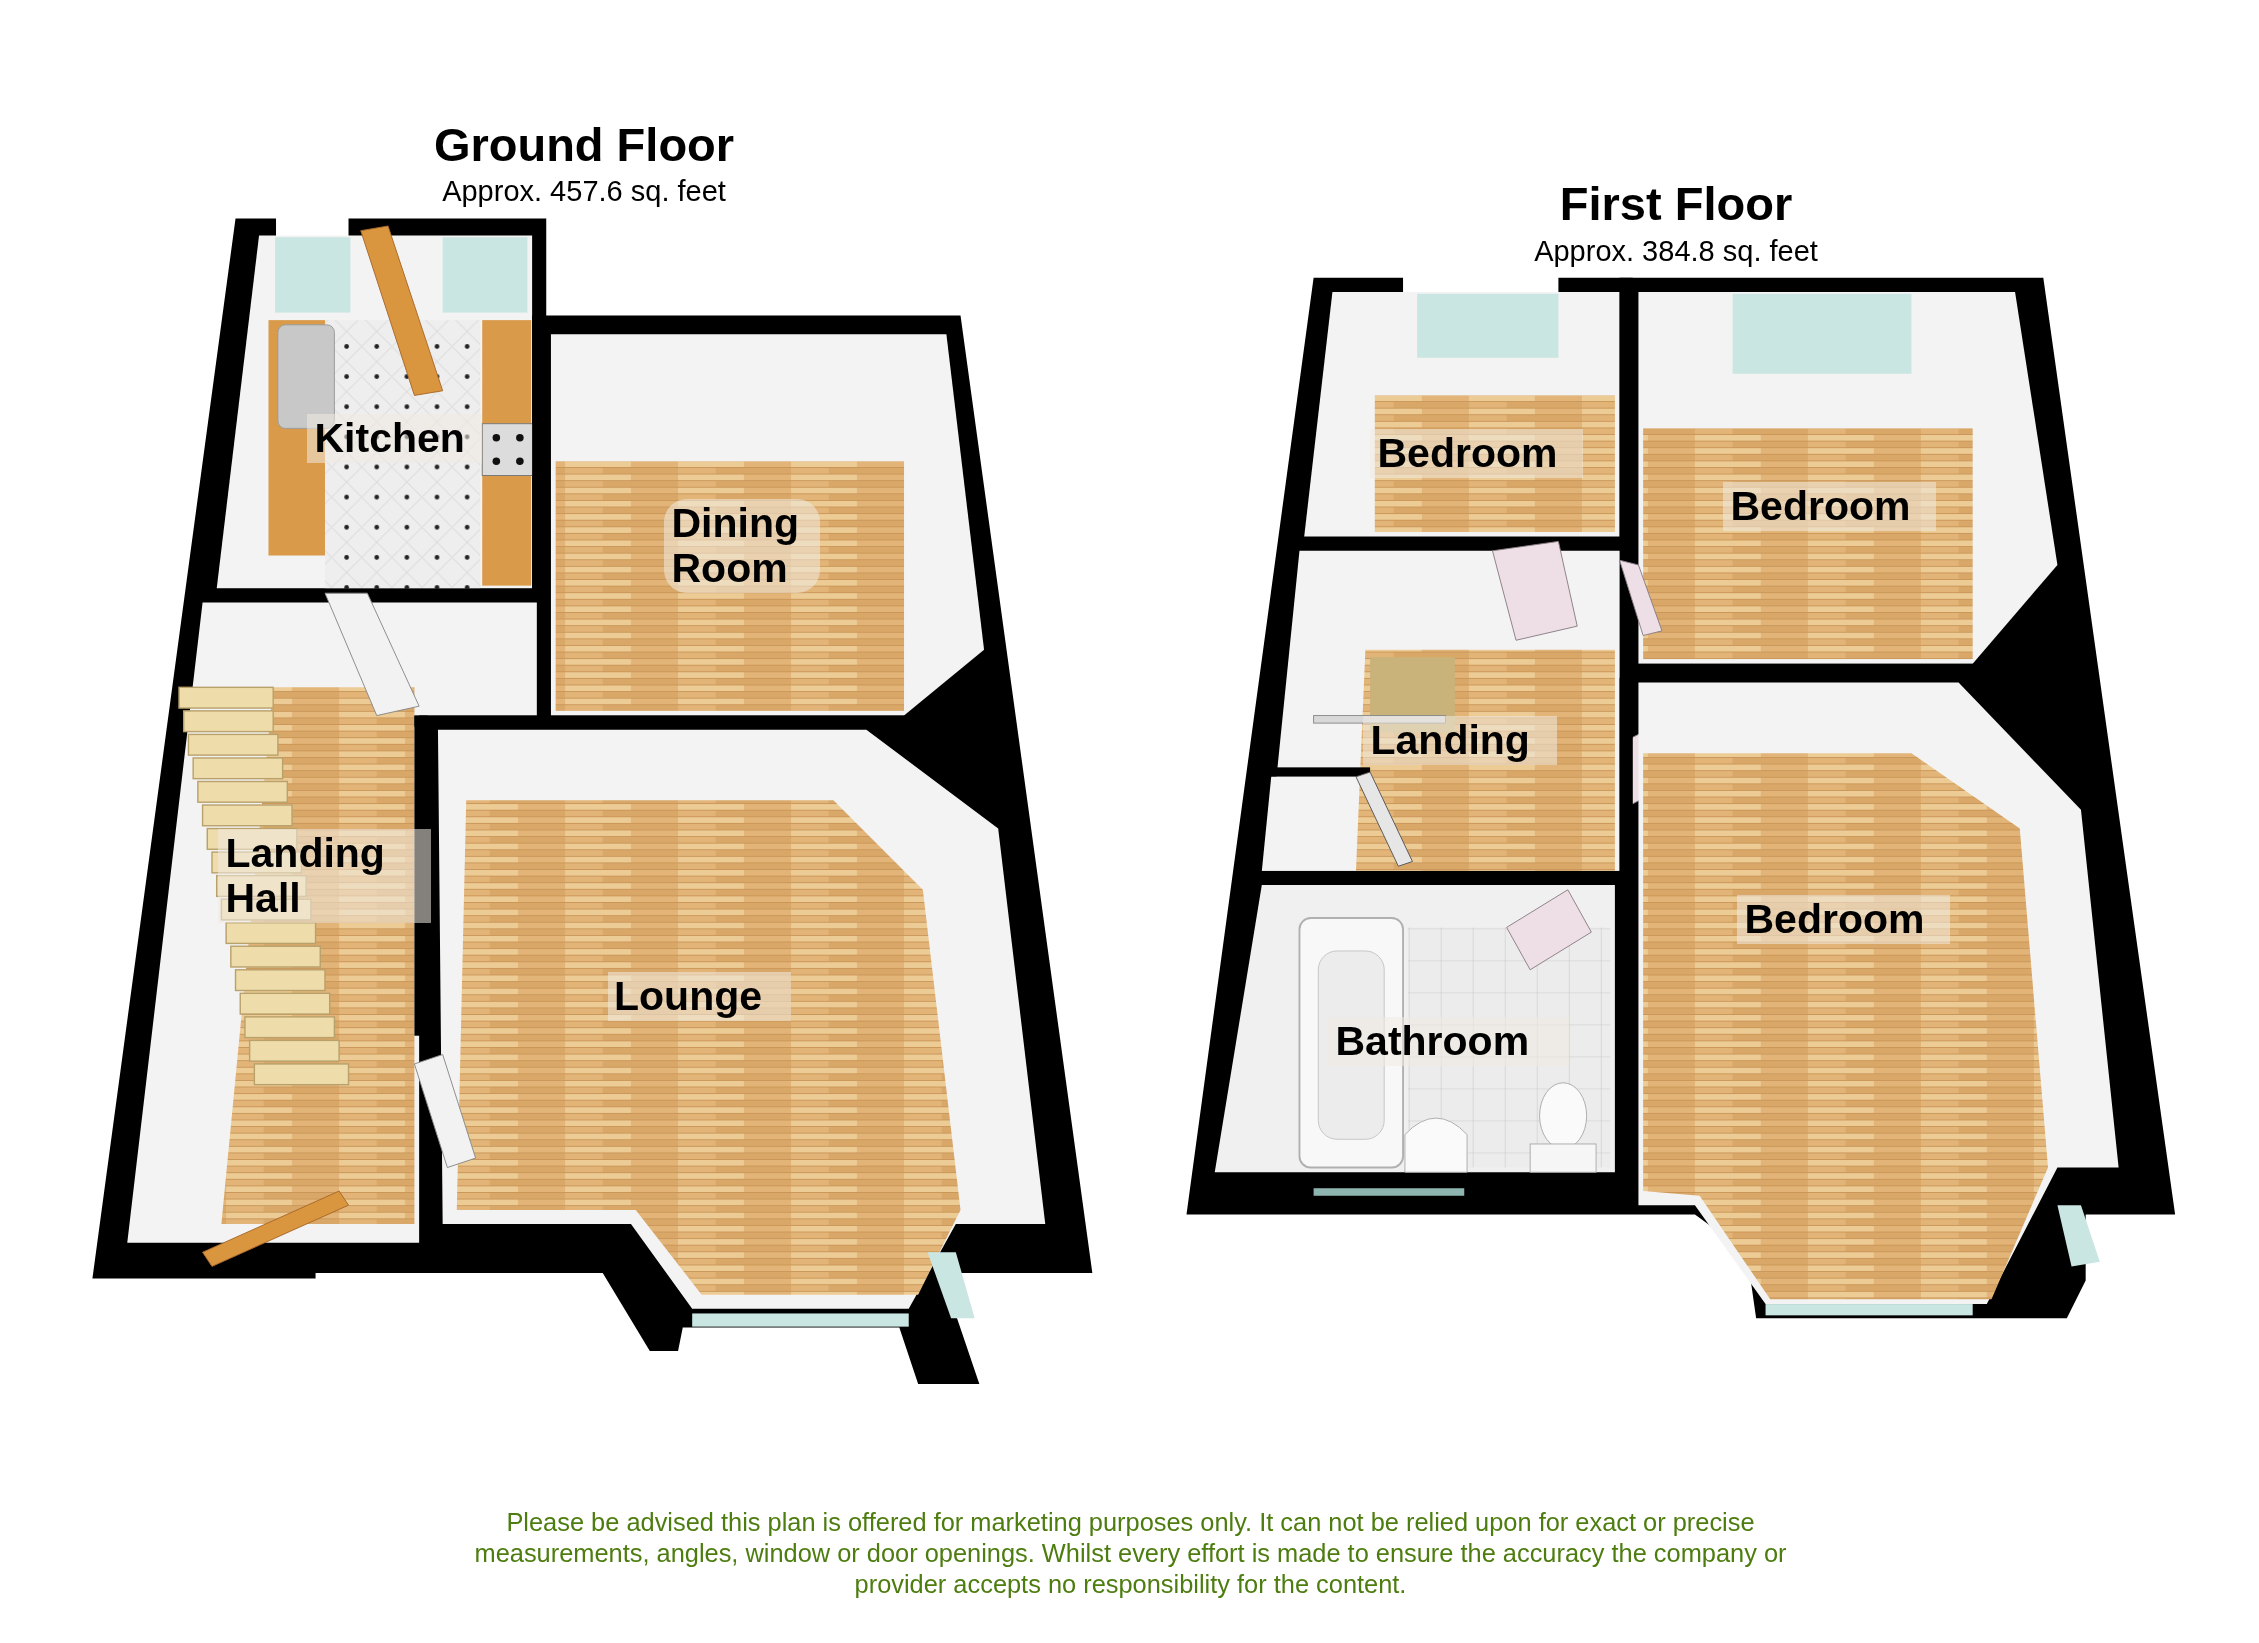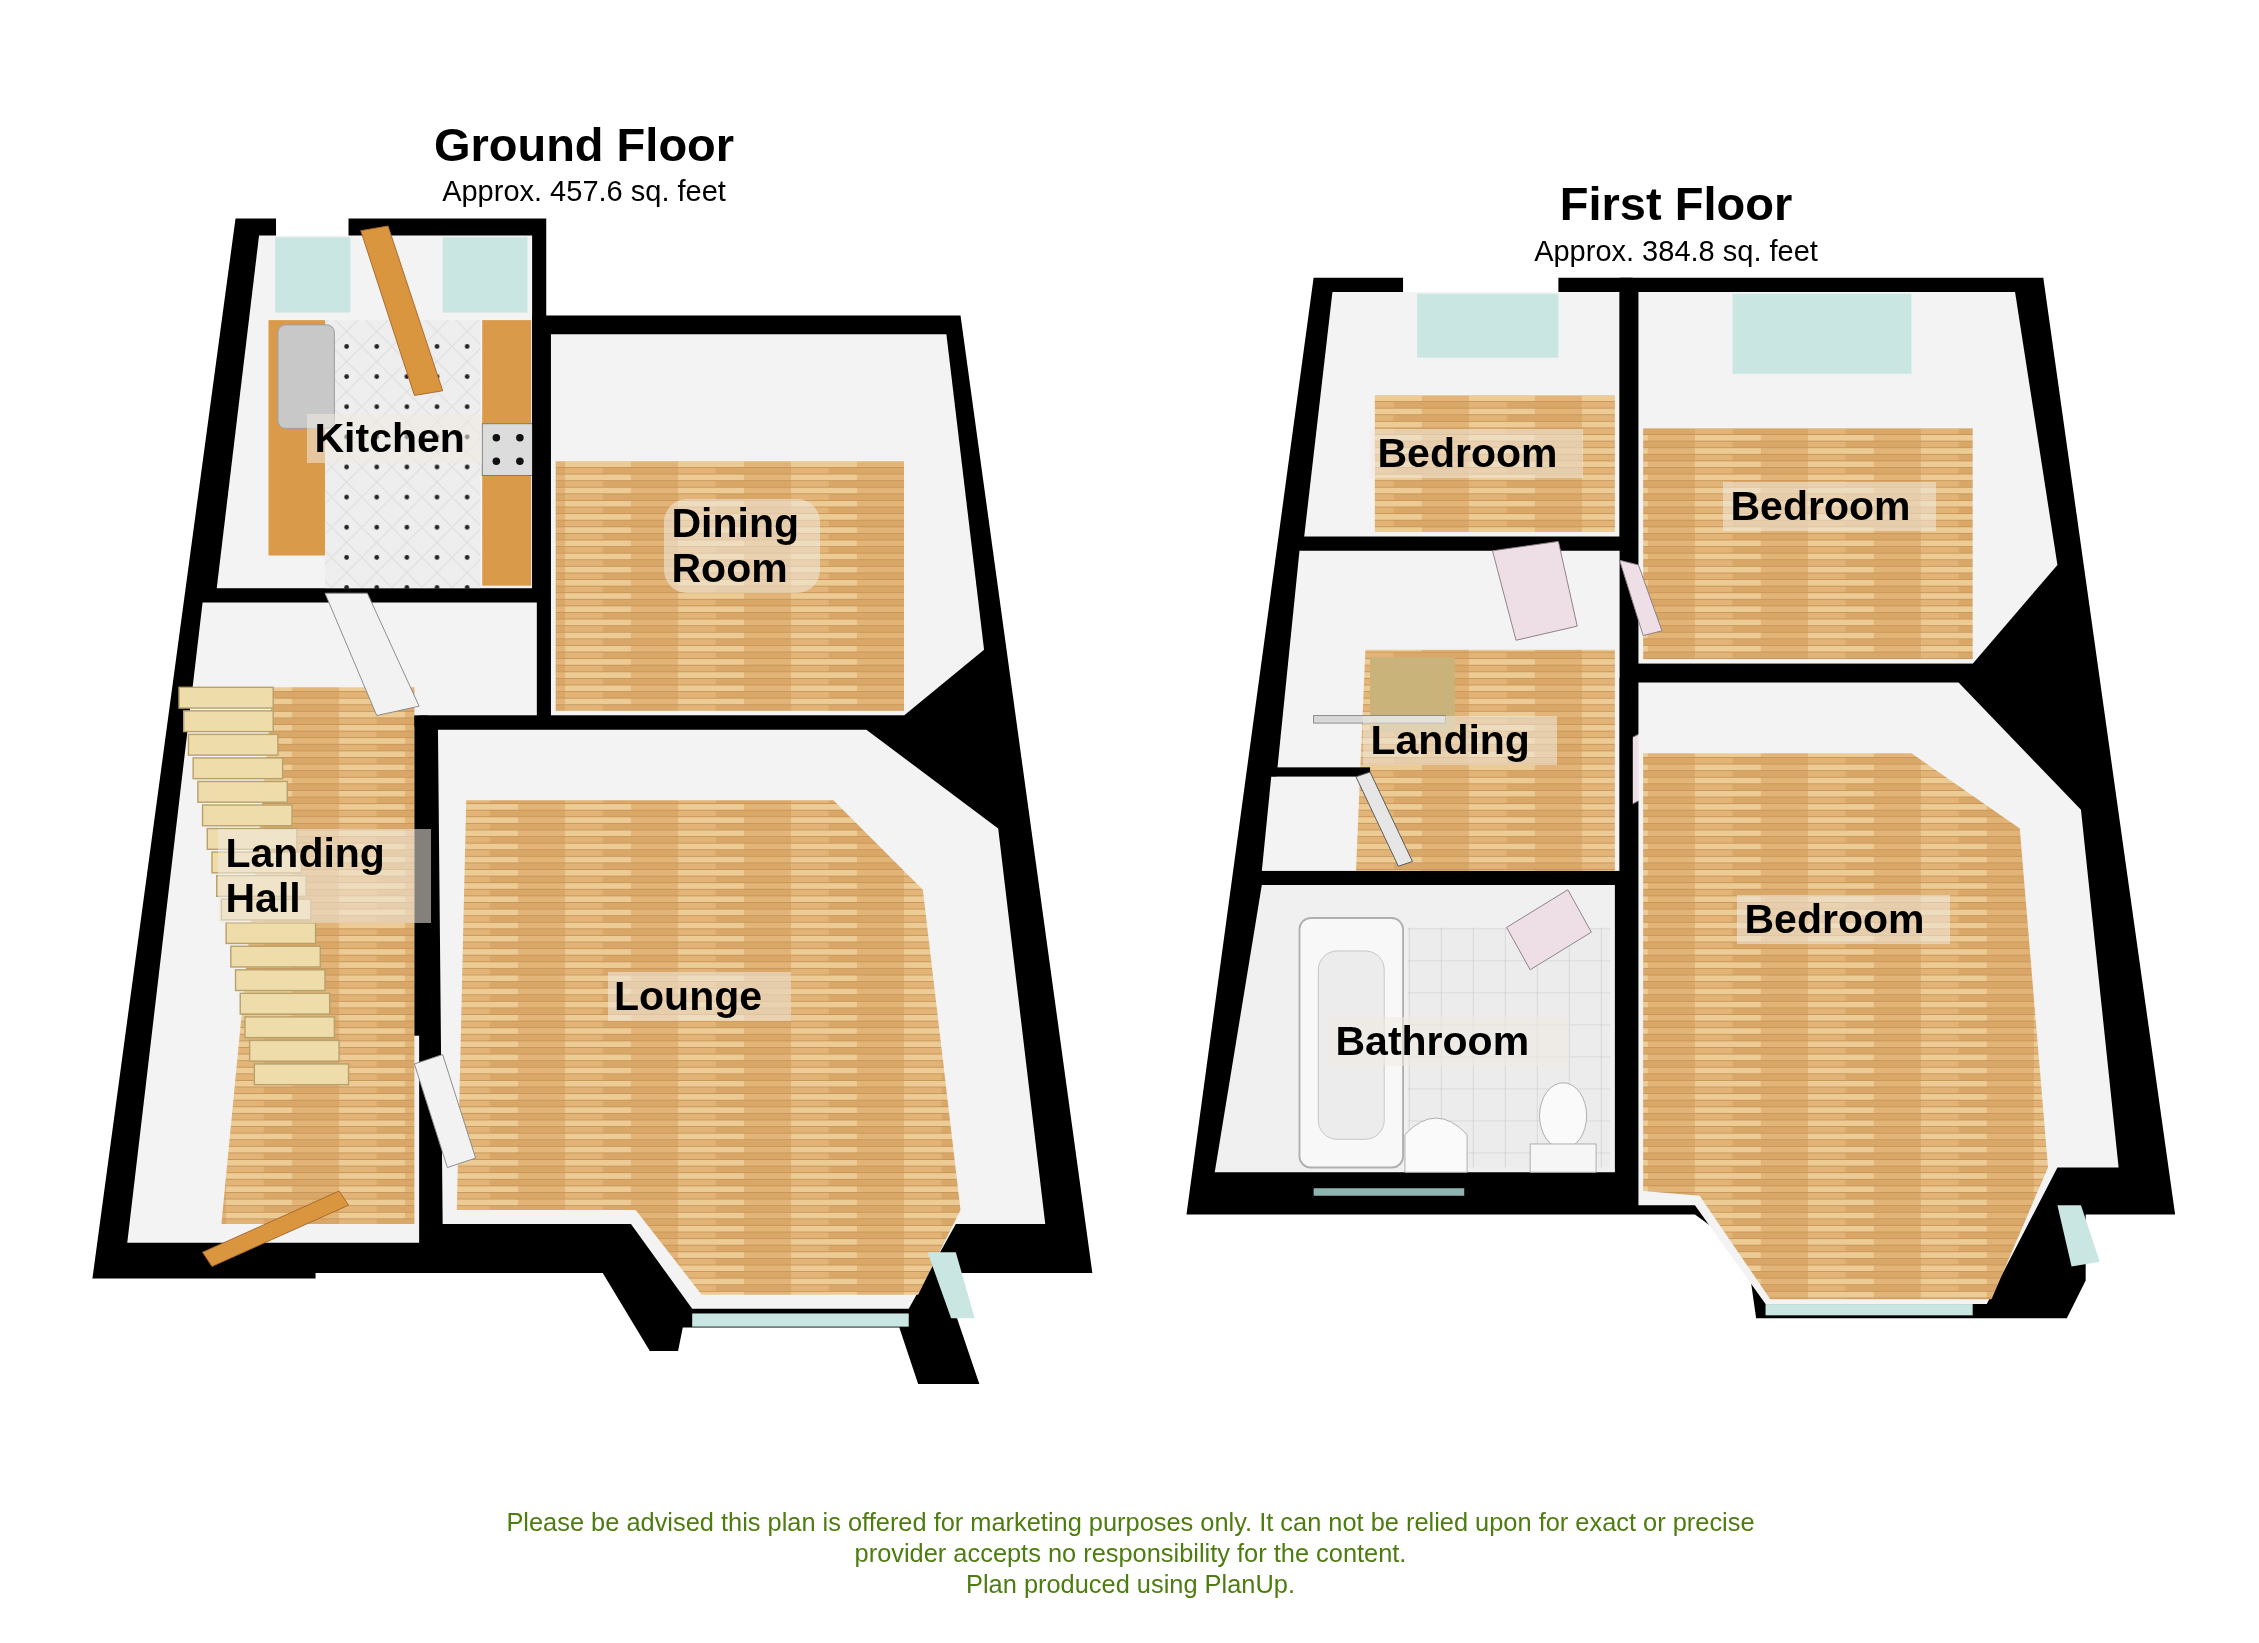--- a/index.html
+++ b/index.html
@@ -161,16 +161,16 @@
 <div class="room-label" style="left:608px; top:972px; width:169px;padding-left:6px;">Lounge</div>
 
 <div class="room-label" style="left:1370px; top:429px; width:198px;">Bedroom</div>
 <div class="room-label" style="left:1723px; top:482px; width:198px;">Bedroom</div>
 <div class="room-label" style="left:1363px; top:716px; width:179px;">Landing</div>
 <div class="room-label" style="left:1328px; top:1017px; width:226px;">Bathroom</div>
 <div class="room-label" style="left:1737px; top:895px; width:198px;">Bedroom</div>
 
 <div class="disclaimer">
   <div>Please be advised this plan is offered for marketing purposes only. It can not be relied upon for exact or precise</div>
+  <div>measurements, angles, window or door openings. Whilst every effort is made to ensure the accuracy the company or</div>
   <div>provider accepts no responsibility for the content.</div>
-  <div>Plan produced using PlanUp.</div>
 </div>
 
 
 </body></html>

